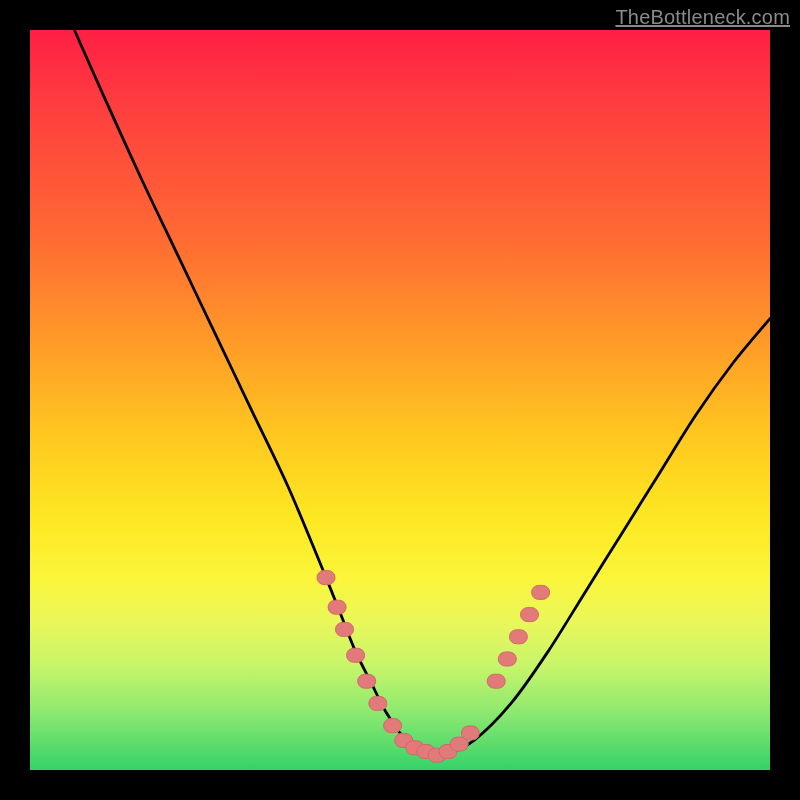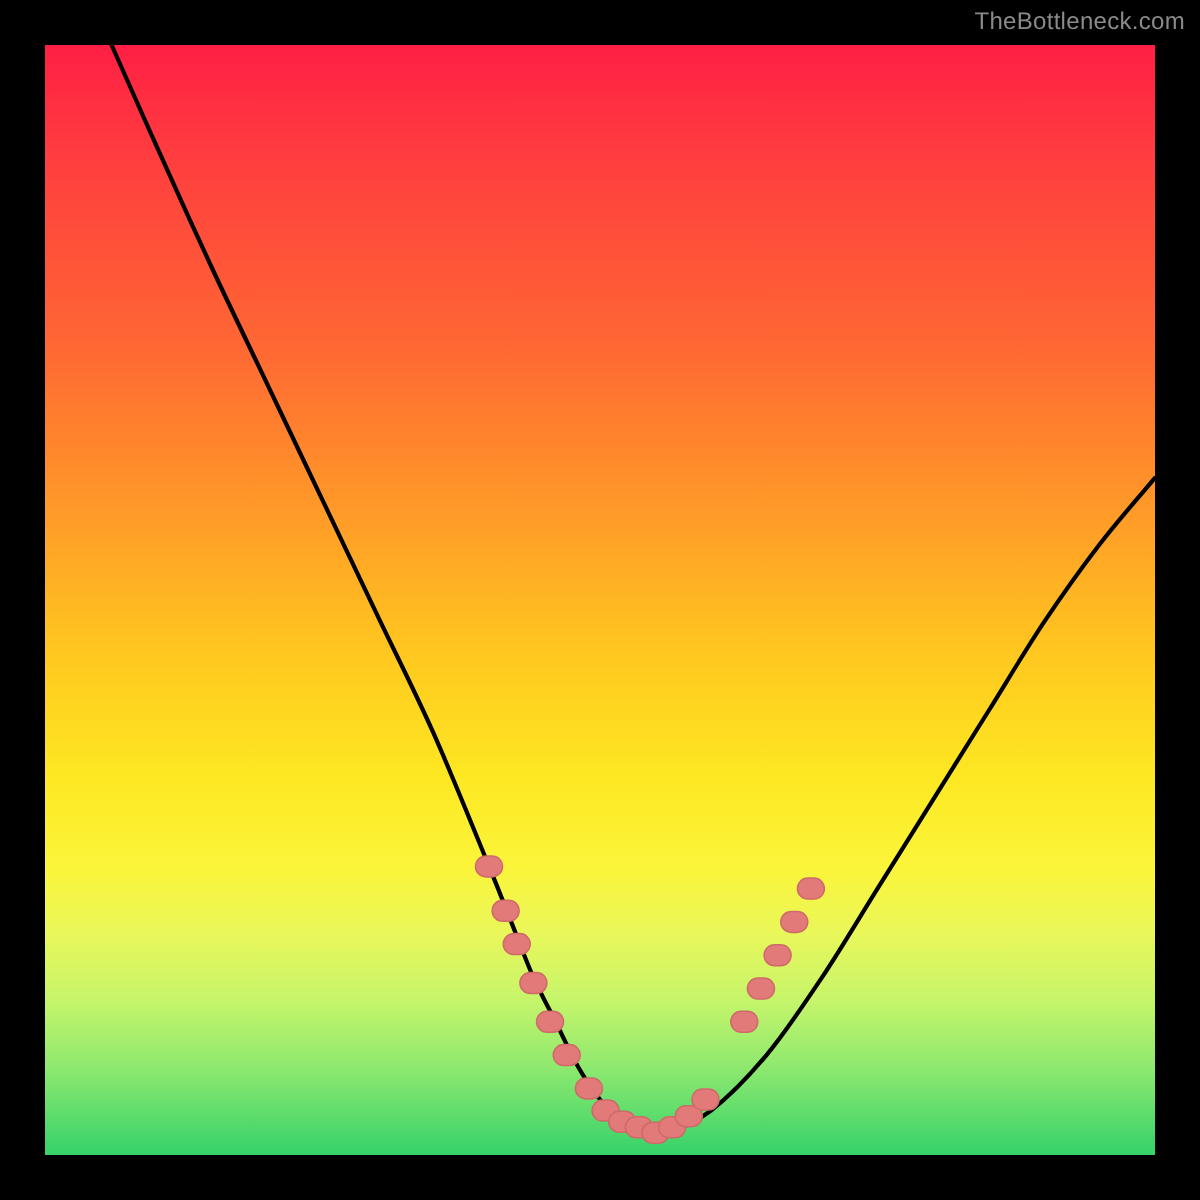--- a/index.html
+++ b/index.html
@@ -37,23 +37,24 @@
       #e9f75a 80%,
       #c6f56a 86%,
       #8fe96f 92%,
       #35d26a 100%);
   }
   .watermark {
     position: absolute;
     top: 6px;
     right: 10px;
     color: #8a8a8a;
-    font-size: 16px;
+    font-size: 20px;
     letter-spacing: 0.2px;
     user-select: none;
+    text-decoration: underline;
   }
   svg.curve, svg.markers {
     position: absolute;
     left: 0;
     top: 0;
     width: 740px;
     height: 740px;
     overflow: visible;
   }
 </style>

